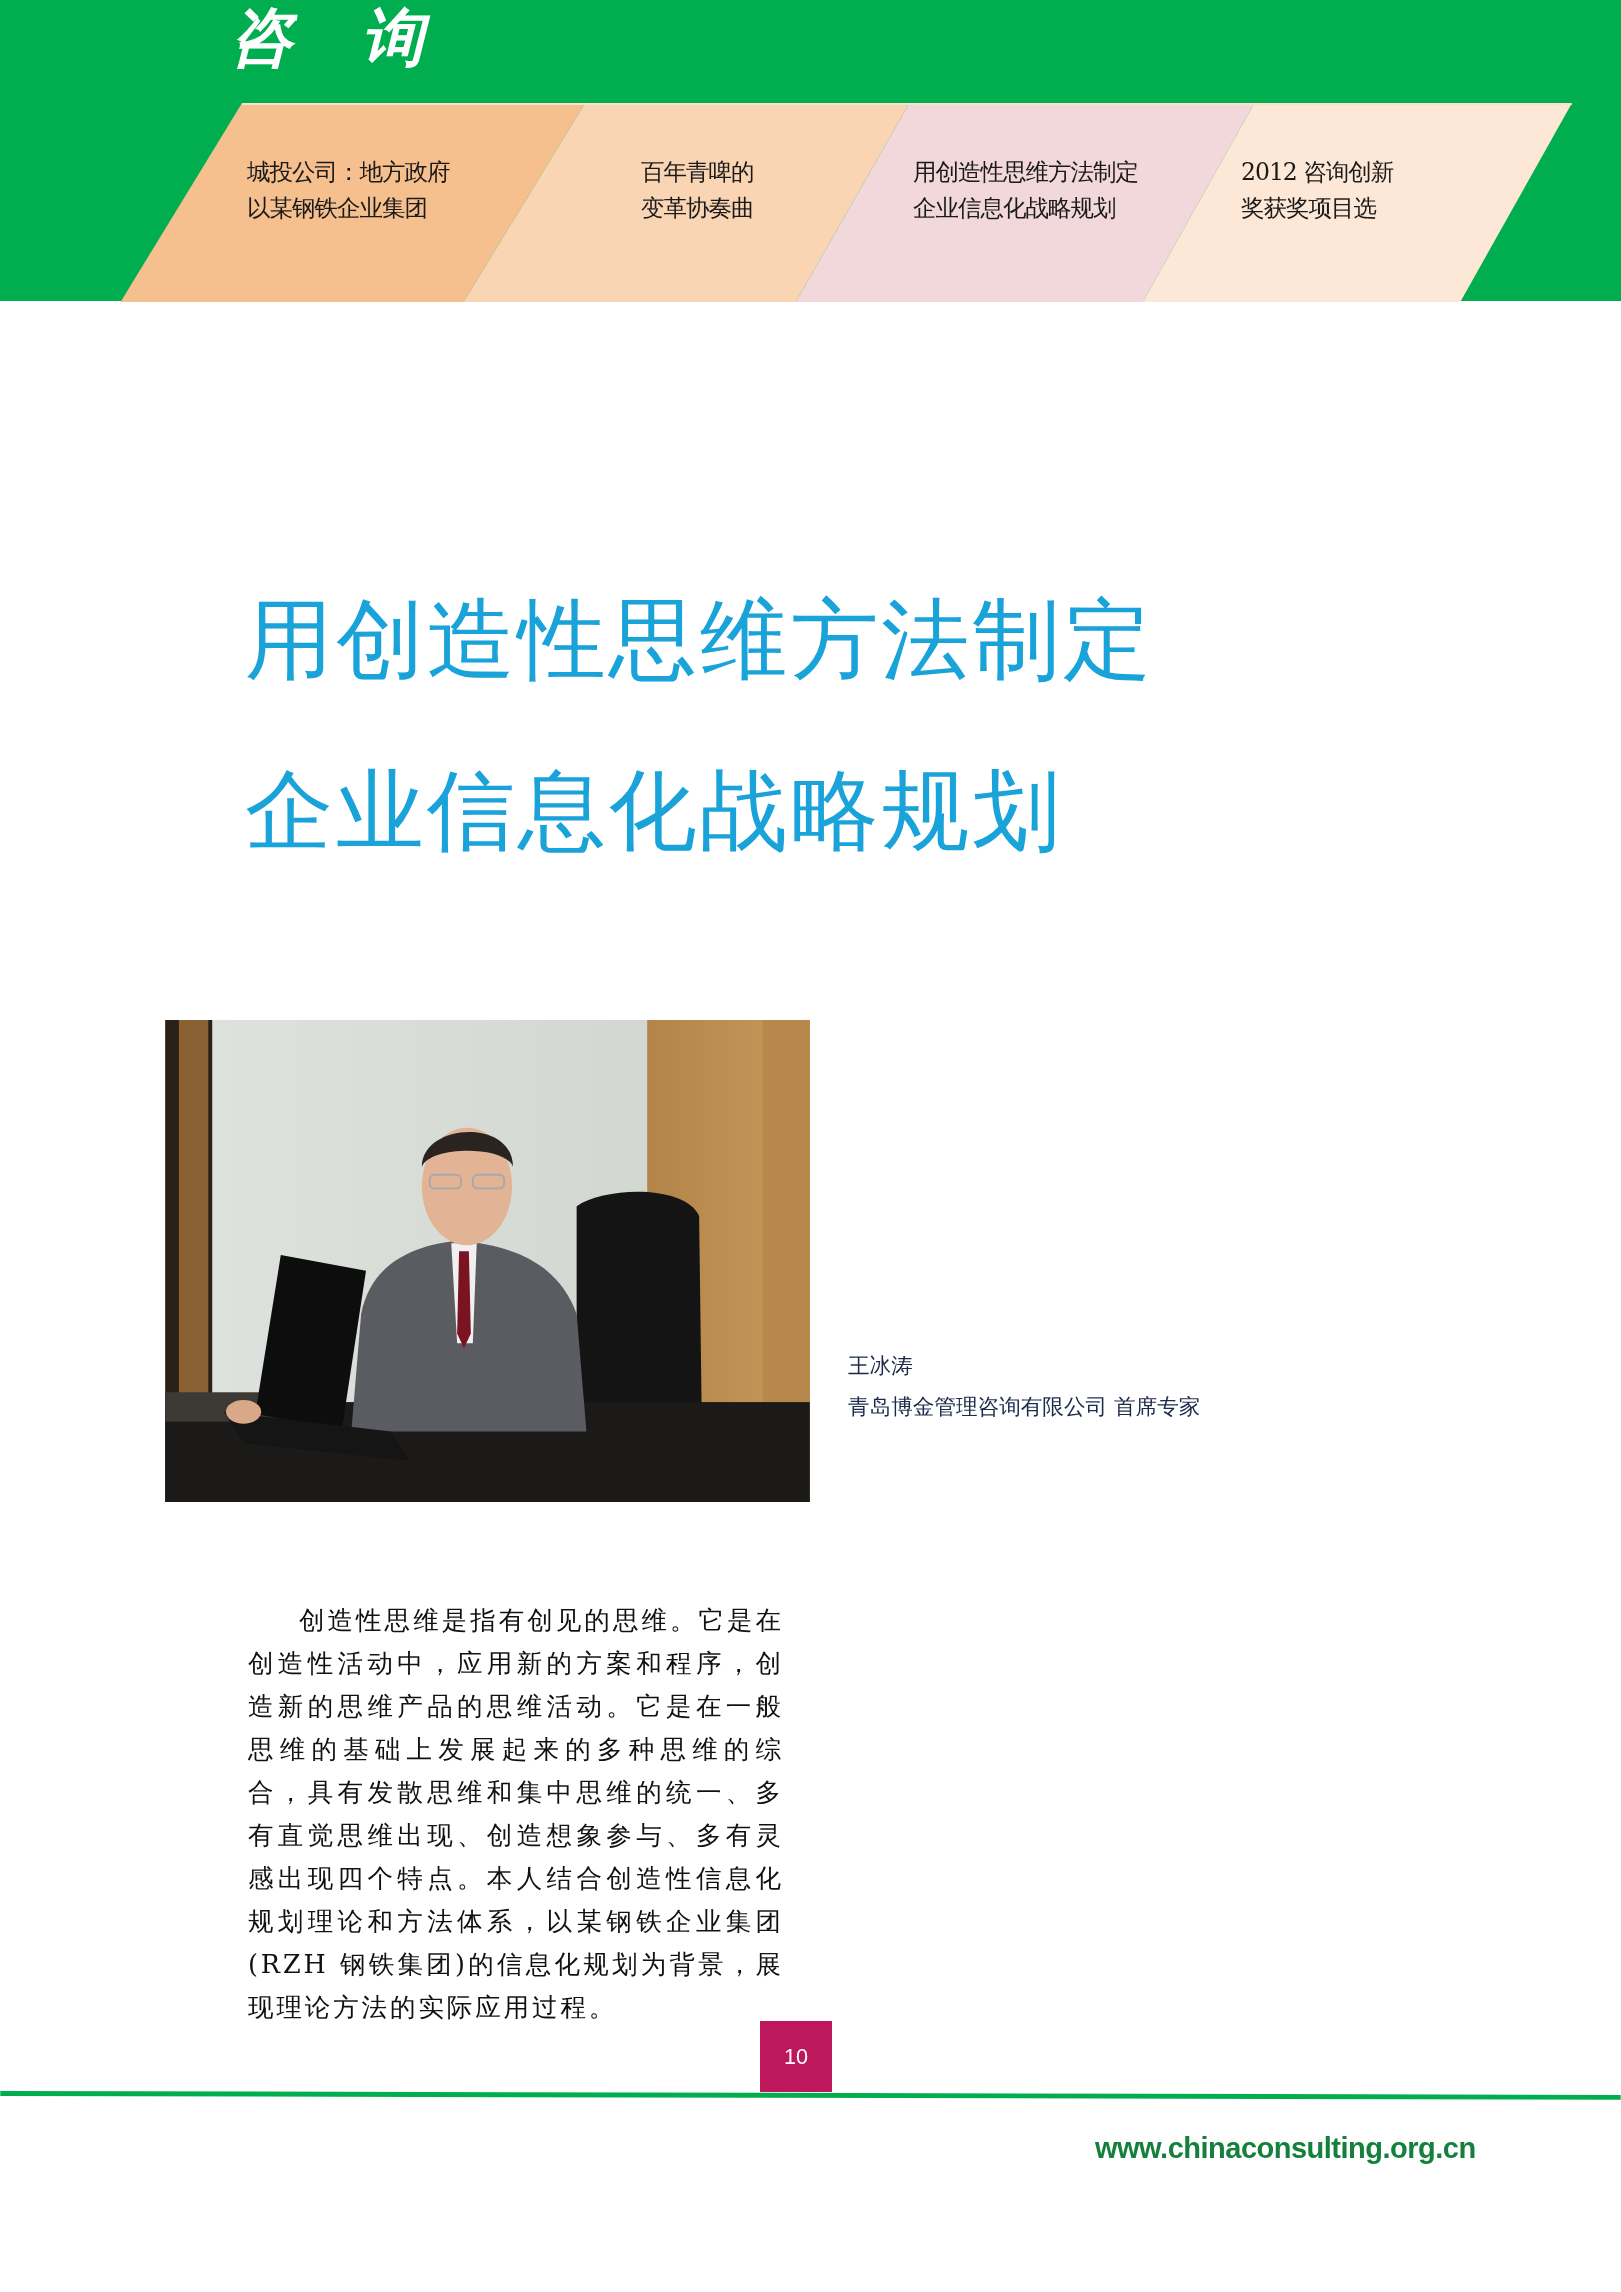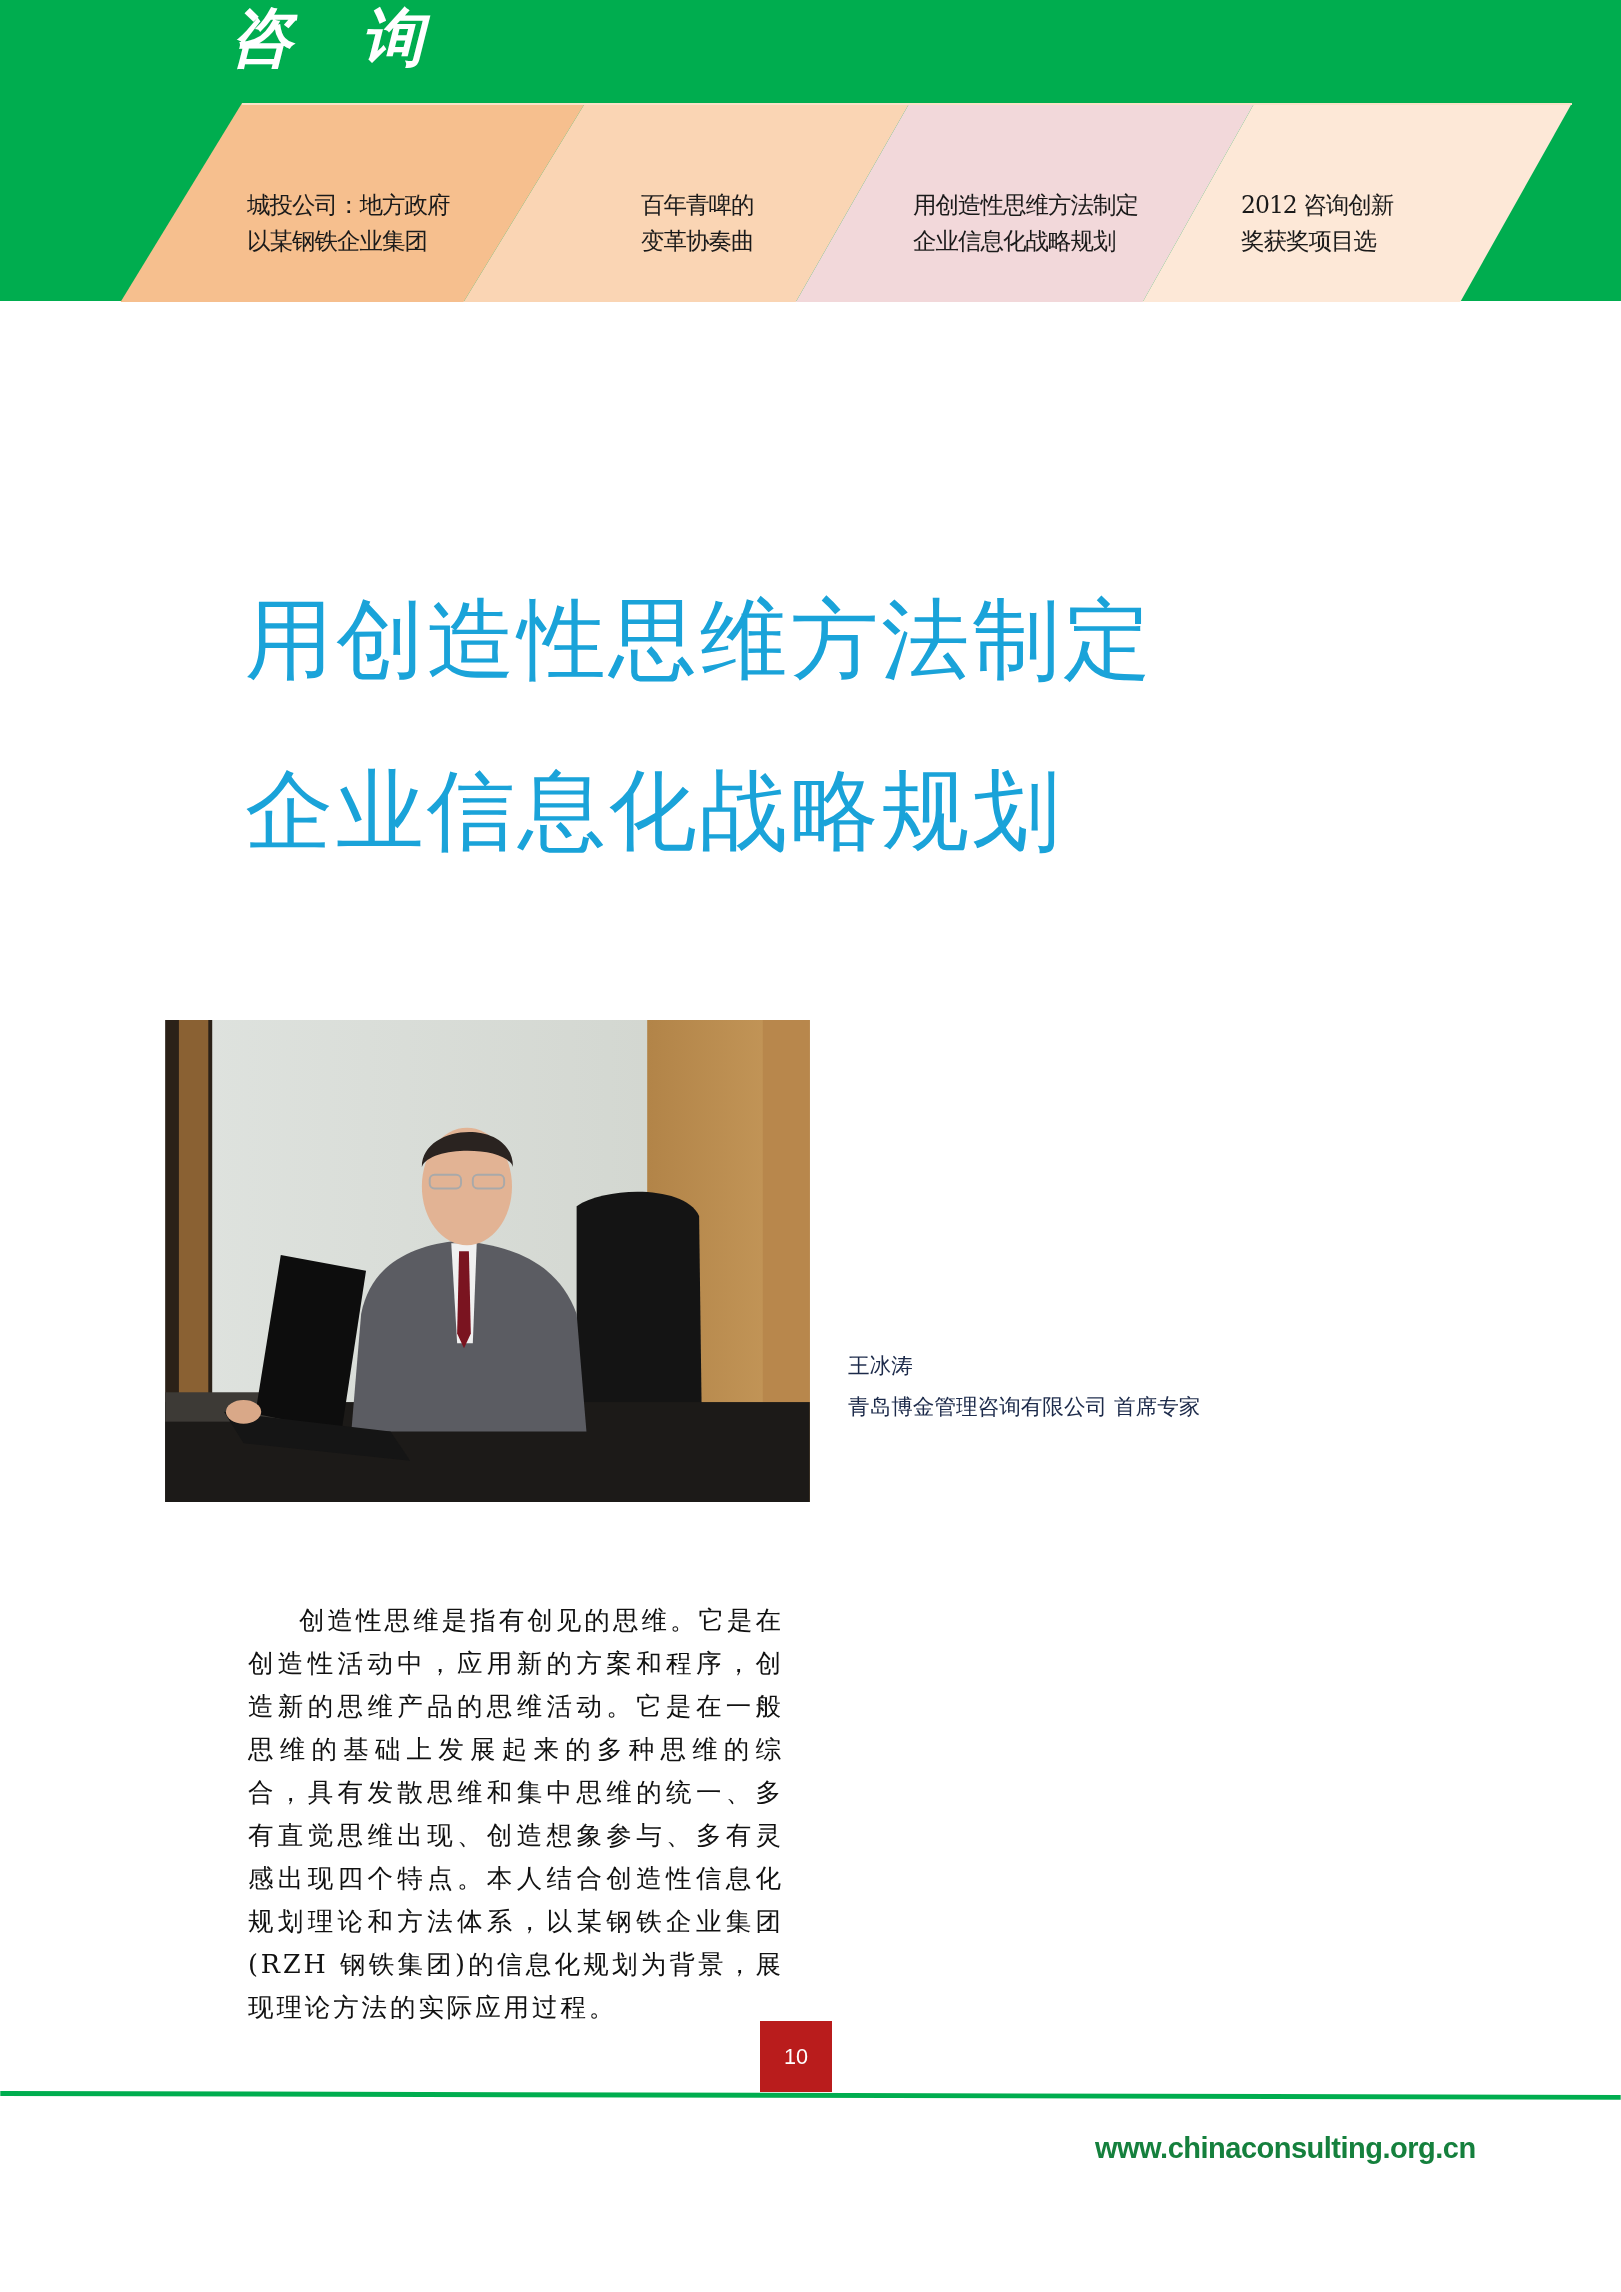--- a/index.html
+++ b/index.html
@@ -21,21 +21,20 @@
     letter-spacing: 69px; white-space: nowrap;
   }
   .nav-band { position: absolute; left: 0; top: 103px; width: 1621px; height: 199px; }
   .nav-band svg { position: absolute; left: 0; top: 0; }
   .nav-item {
     position: absolute; top: 51px;
     font-family: "DejaVu Serif", "Liberation Serif", serif;
     font-size: 23.5px; line-height: 36px; color: #1a1a1a;
     white-space: nowrap; letter-spacing: -1px;
     text-decoration: none;
-    margin-top: 33px;
   }
   .nav-item span { display: block; }
 
   
   .article-title {
     position: absolute; left: 245px; top: 586px;
     color: #1aa3d9; font-size: 88px; line-height: 171px;
     font-family: "DejaVu Sans", "Liberation Sans", sans-serif;
     font-weight: normal; letter-spacing: 2.9px; white-space: nowrap;
     margin: 0;
@@ -67,21 +66,21 @@
   .col p { margin: 0; text-indent: 2em; }
   .col-heading {
     margin: 0 0 41px 57px; color: #1aa3d9; font-weight: bold;
     font-size: 24.5px; line-height: 43px; letter-spacing: 0;
     font-family: "DejaVu Sans", sans-serif;
   }
 
   
   .page-number {
     position: absolute; left: 760px; top: 2021px; width: 72px; height: 71px;
-    background: #b91c1c; color: #ffffff; font-size: 21.6px; line-height: 71px;
+    background: #be185d; color: #ffffff; font-size: 21.6px; line-height: 71px;
     text-align: center; font-family: "Liberation Sans", sans-serif;
   }
   .footer-line { position: absolute; left: 0; top: 2091px; width: 1621px; height: 9.8px; }
   .footer-url {
     position: absolute; left: 1095px; top: 2132px;
     font-family: "Liberation Sans", sans-serif; font-size: 29px; color: #15803d;
     letter-spacing: -0.5px; text-decoration: none; font-weight: bold;
   }
 </style>
 </head>

